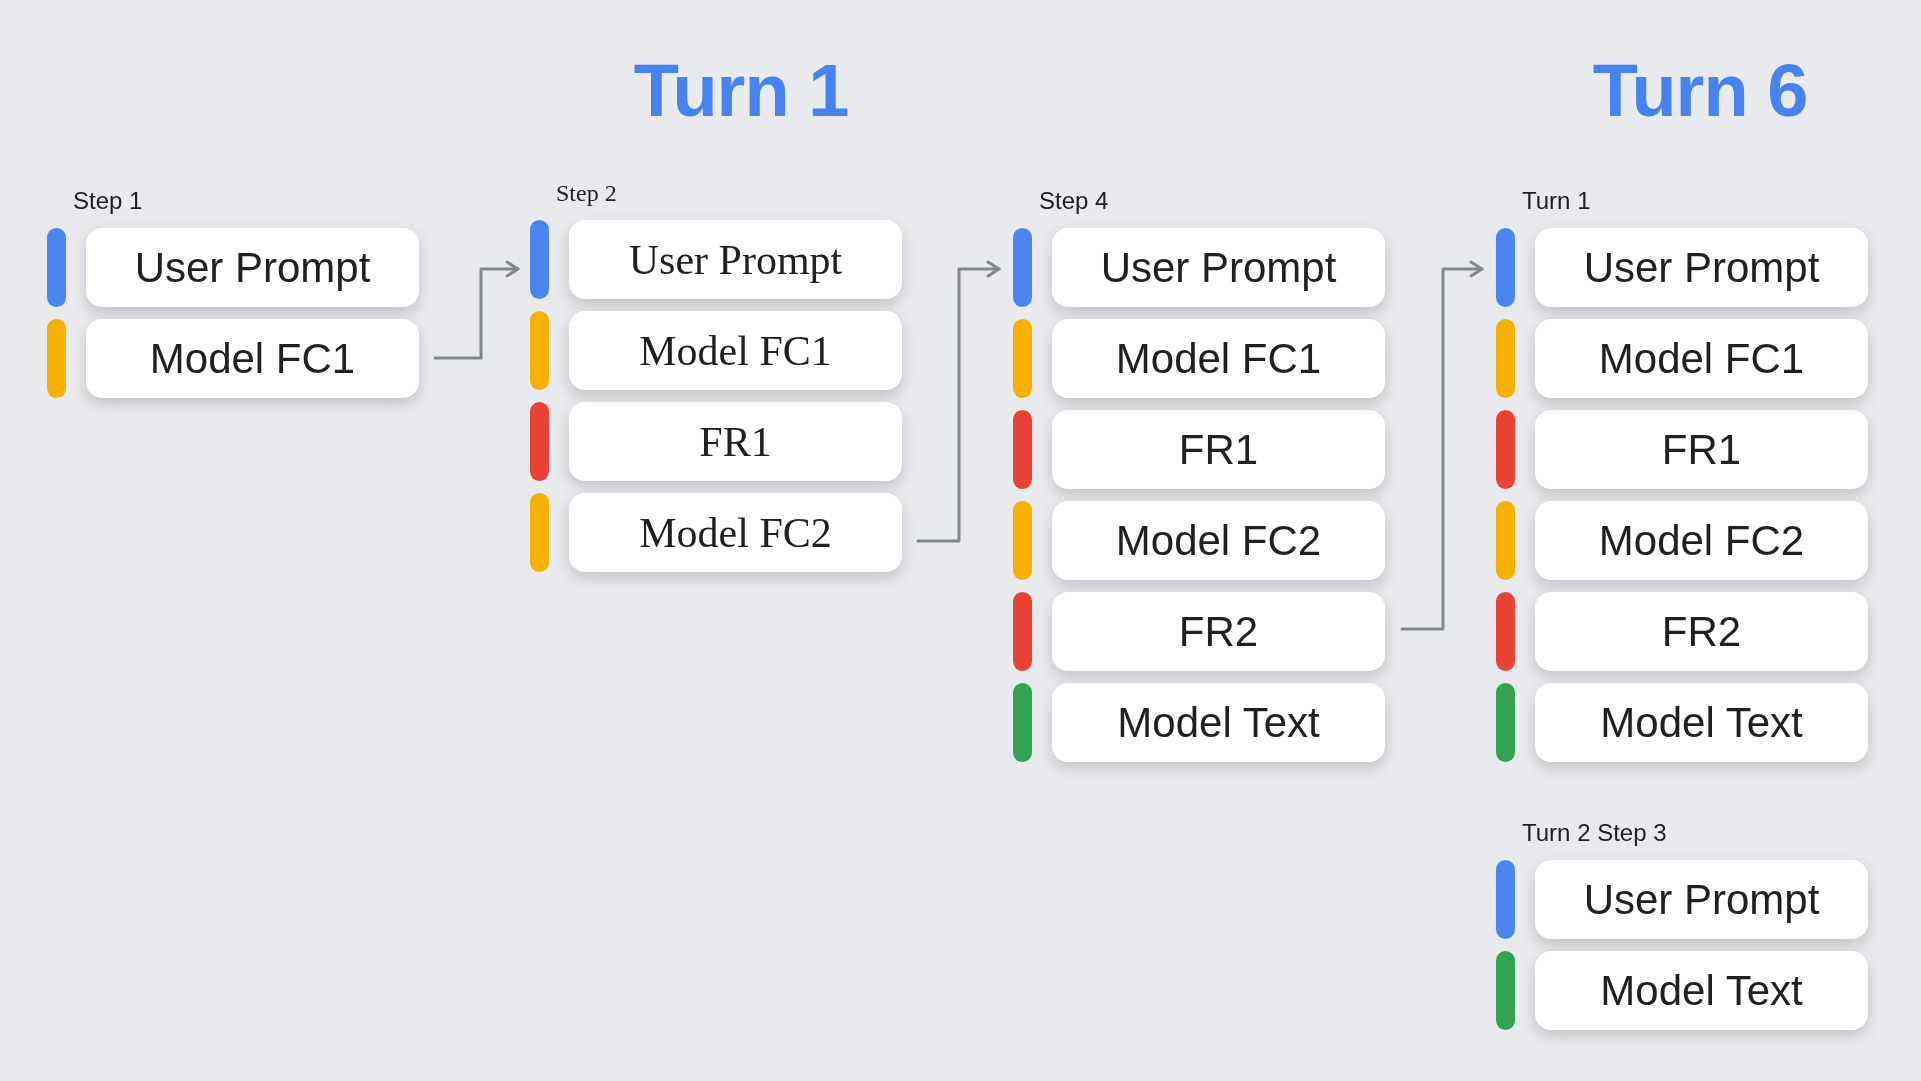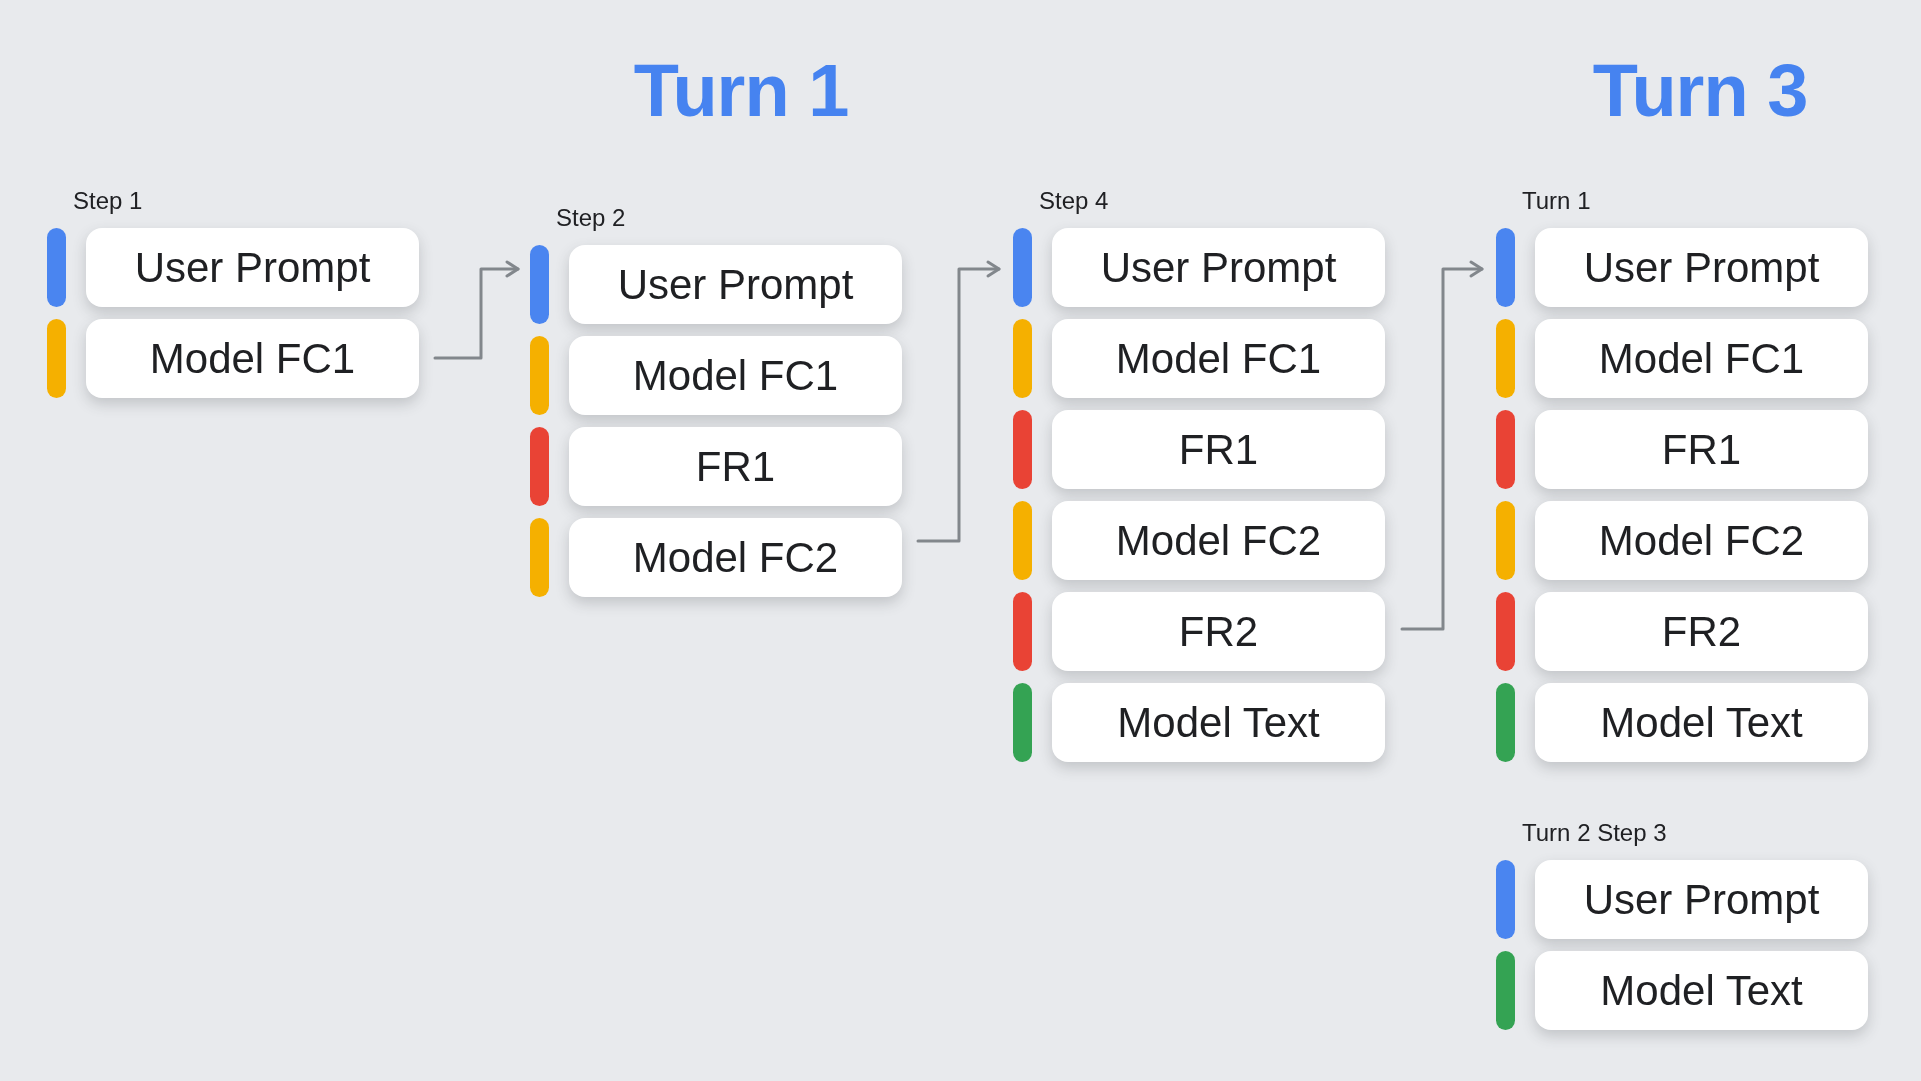--- a/index.html
+++ b/index.html
@@ -25,21 +25,21 @@
     letter-spacing: -1px;
     color: #4683f0;
     white-space: nowrap;
   }
   .turn-header.t1 { left: 741px; }
   .turn-header.t2 { left: 1700px; }
 
   
   .column { position: absolute; width: 400px; }
   .col-1 { left: 47px;   top: 186px; }
-  .col-2 { left: 530px;  top: 203px; }
+  .col-2 { left: 530px;  top: 178px; font-family: Liberation Serif, serif; }
   .col-3 { left: 1013px; top: 186px; }
   .col-4 { left: 1496px; top: 186px; }
   .col-5 { left: 1496px; top: 818px; }
 
   .col-label {
     margin-left: 26px;
     height: 30px;
     line-height: 30px;
     font-size: 24px;
     color: #202124;
@@ -92,21 +92,21 @@
     stroke-linejoin: round;
     stroke-linecap: round;
   }
 </style>
 </head>
 <body style="background: rgb(232, 234, 237);">
 
 <div class="canvas" style="background: rgb(232, 234, 237); padding-left: 24px;">
 
   <div class="turn-header t1" style="color: rgb(70, 131, 240);">Turn 1</div>
-  <div class="turn-header t2" style="color: rgb(70, 131, 240);">Turn 3</div>
+  <div class="turn-header t2" style="color: rgb(70, 131, 240);">Turn 6</div>
 
   <svg class="arrows" viewBox="0 0 1921 1081" style="color: rgb(130, 135, 140);">
     <defs>
       <marker id="arrowhead" markerUnits="userSpaceOnUse" markerWidth="24" markerHeight="24" refX="16" refY="12" orient="auto">
         <path d="M5,5 L16,12 L5,19" fill="none" stroke="currentColor" stroke-width="3" stroke-linecap="round" stroke-linejoin="round"></path>
       </marker>
     </defs>
     <path class="link" d="M435,358 H481 V269 H518" marker-end="url(#arrowhead)"></path>
     <path class="link" d="M918,541 H959 V269 H999" marker-end="url(#arrowhead)"></path>
     <path class="link" d="M1402,629 H1443 V269 H1482" marker-end="url(#arrowhead)"></path>

